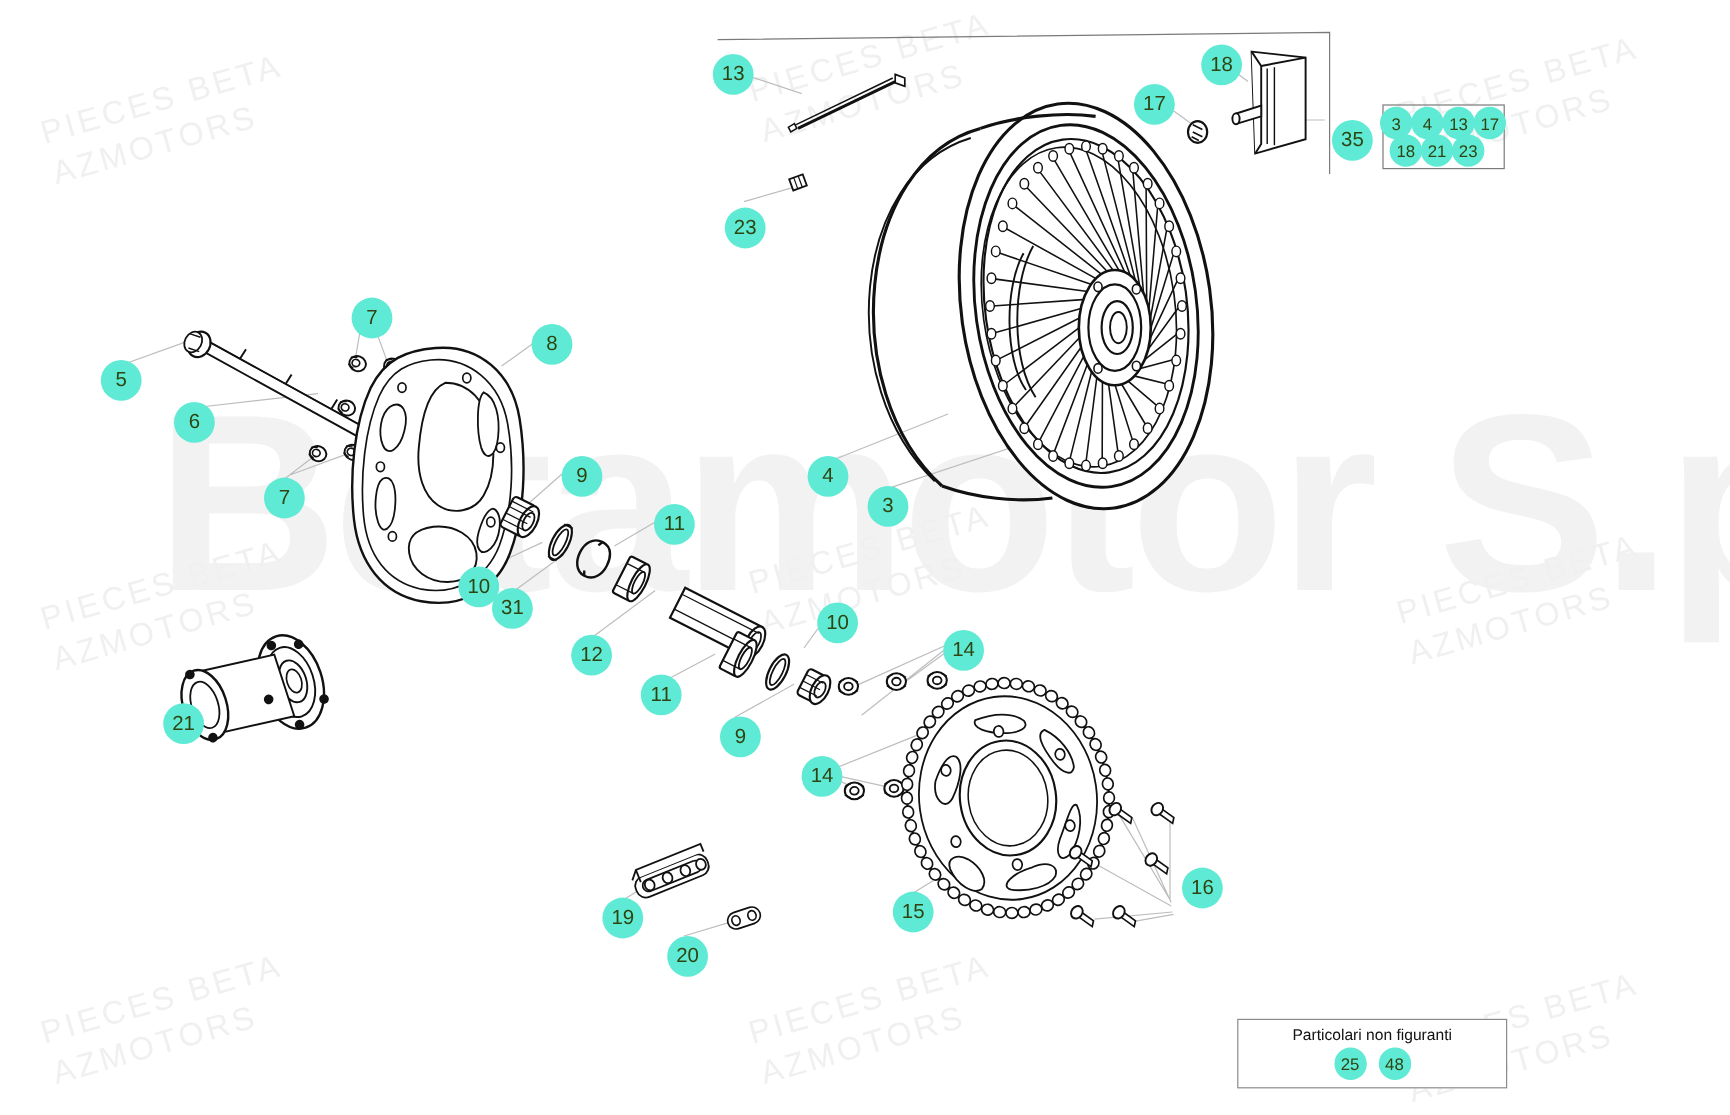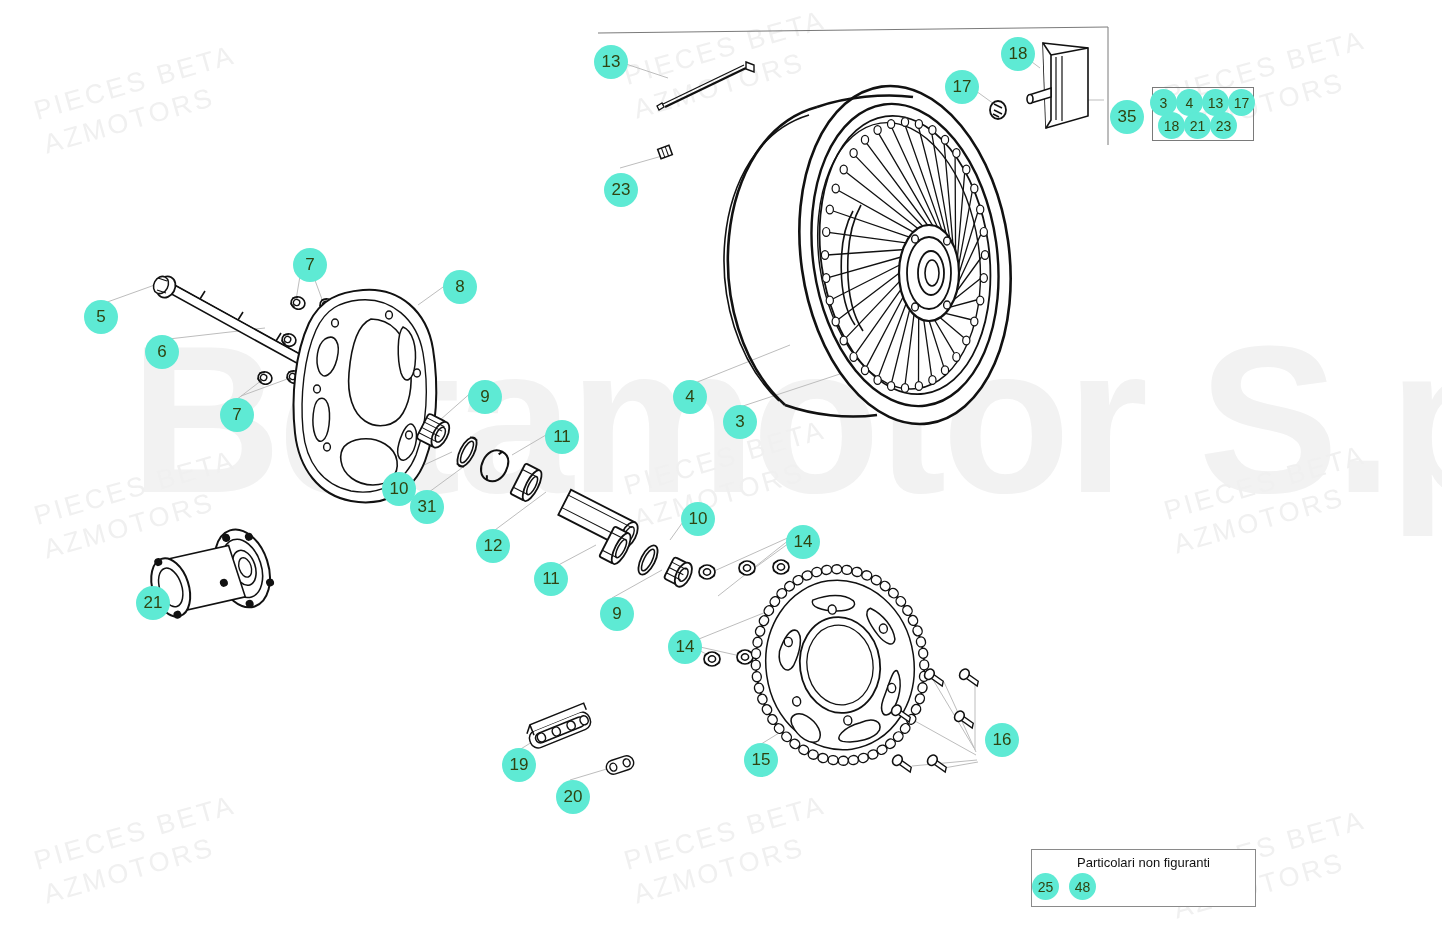--- a/index.html
+++ b/index.html
@@ -26,21 +26,21 @@
        background:#5eead4;color:#2f4411;font-size:17px;
        display:flex;align-items:center;justify-content:center;
        box-sizing:border-box;}
   .cal.sm{width:27px;height:27px;font-size:14px;}
 
   
   .box{position:absolute;z-index:5;border:1px solid #7a7a7a;background:transparent;}
   .legend{position:absolute;z-index:5;border:1px solid #8a8a8a;background:#fff;
           box-sizing:border-box;}
   .legend-title{text-align:center;font-size:13px;color:#111;padding-top:5px;}
-  .legend-row{display:flex;gap:10px;margin-top:3px;}
+  .legend-row{display:flex;justify-content:center;gap:10px;margin-top:3px;}
 </style>
 </head>
 <body>
 
 <div id="stage">
 
   <div class="wm-layer">
     <div class="wm-big" style="left:130px;top:315px;">
       <span>Betamotor S.p.A.</span>
     </div>

